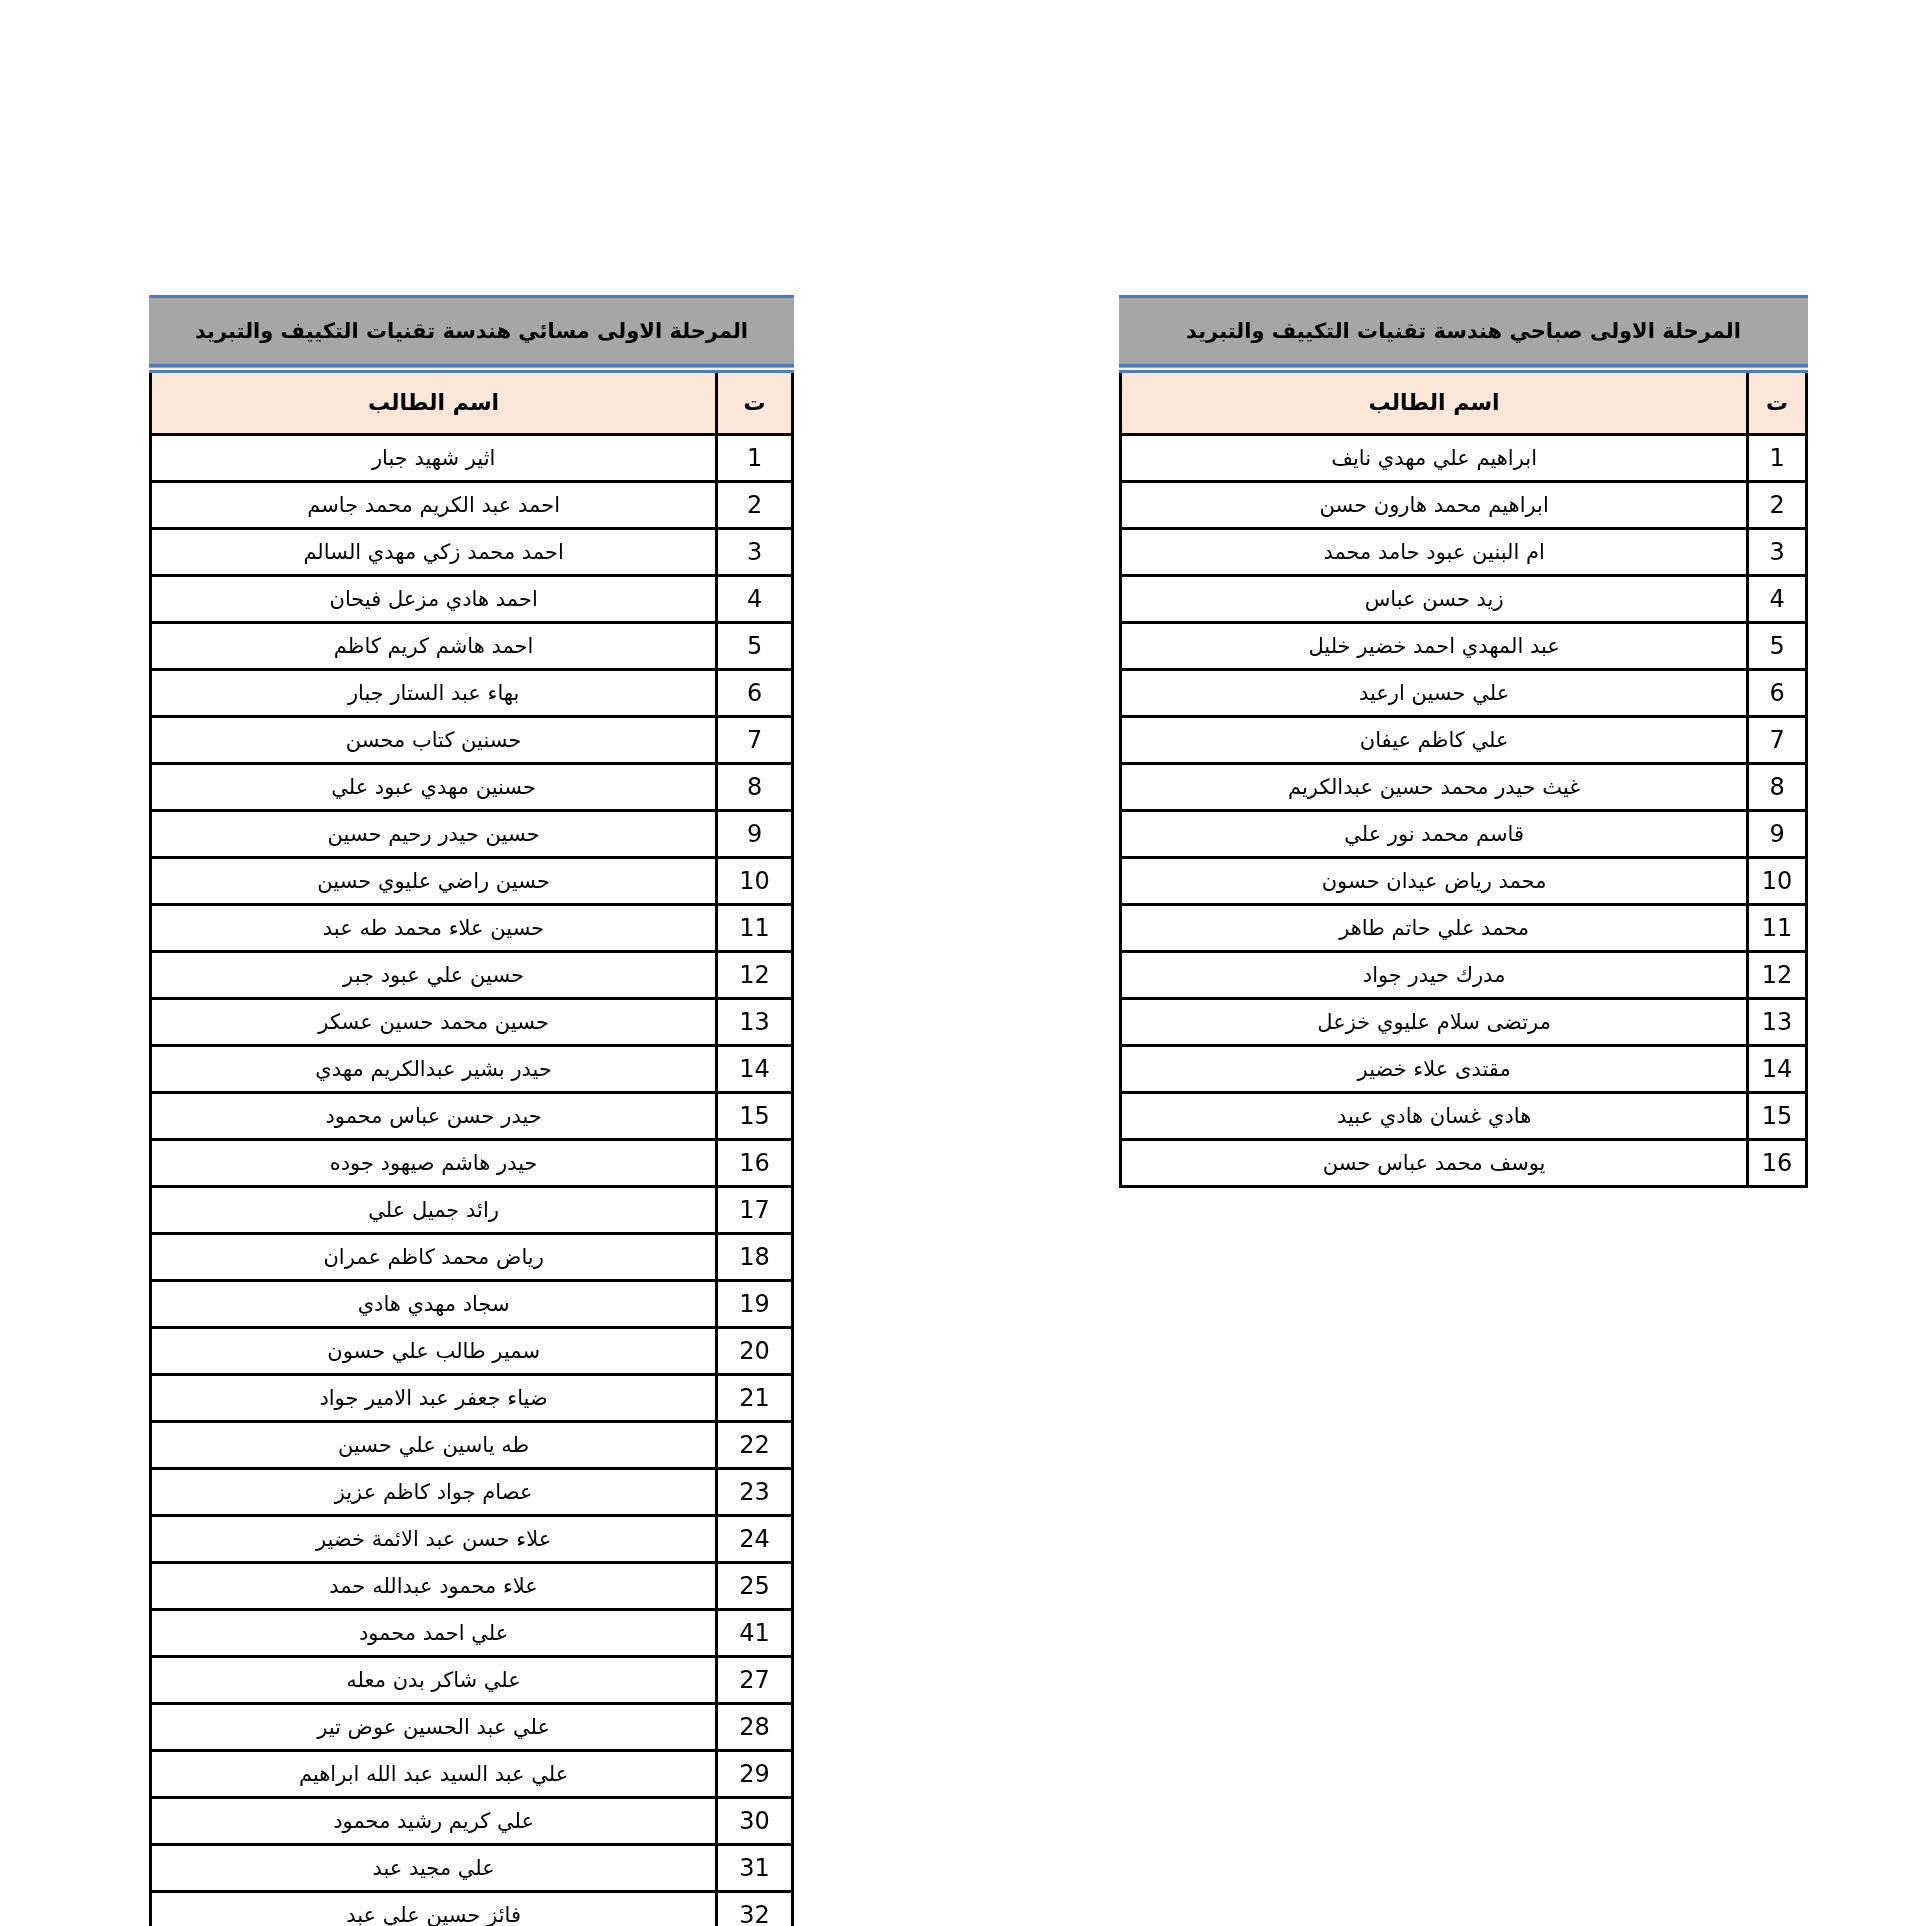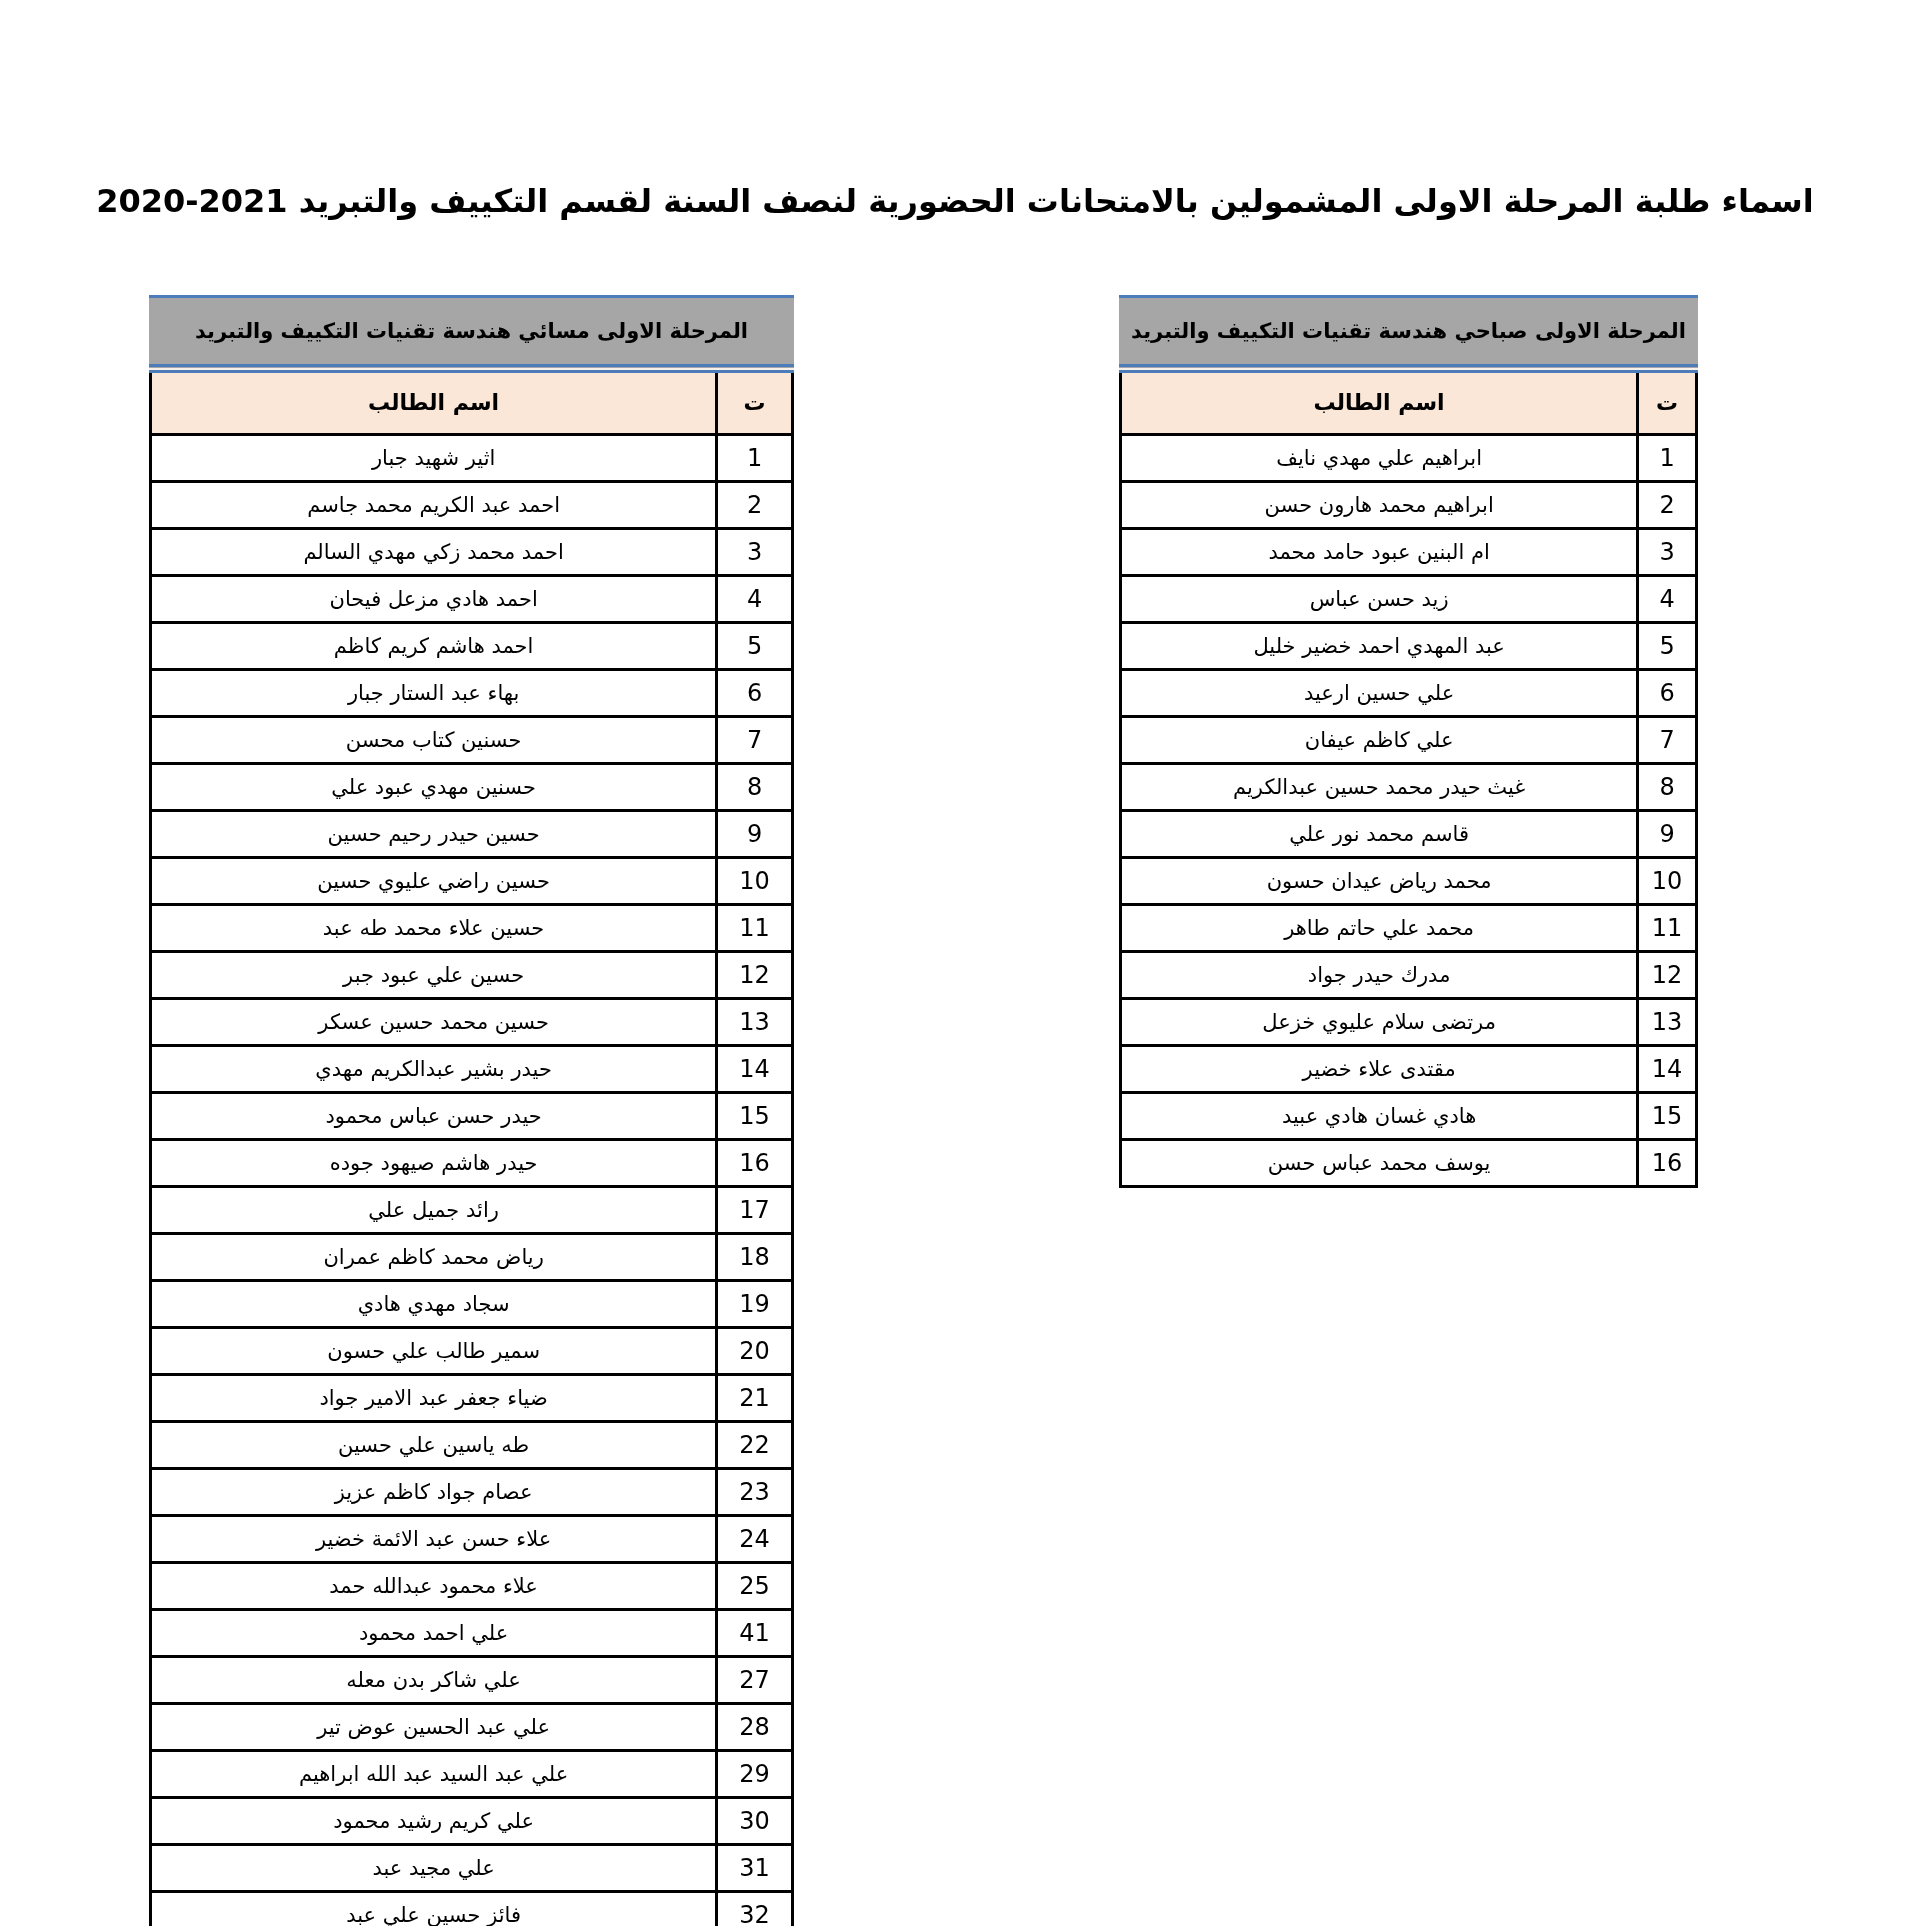--- a/index.html
+++ b/index.html
@@ -17,21 +17,21 @@
     margin:0;
     text-align:center;
     direction:rtl;
     font-size:32px;
     font-weight:bold;
     line-height:1.3;
     white-space:nowrap;
   }
   .tbl { position:absolute; top:295px; }
   .tbl-evening { left:149px;  width:645px; }
-  .tbl-morning { left:1119px; width:579px; }
+  .tbl-morning { left:1119px; width:689px; }
 
   .accent-top { height:3.1px; background:var(--accent_blue, #4d7cba); }
   .band {
     height:66px;
     background:var(--band_gray, #a6a6a6);
     display:flex; align-items:center; justify-content:center;
     direction:rtl;
     font-size:21px; font-weight:bold;
     white-space:nowrap; overflow:hidden;text-align:center;
   }
@@ -62,21 +62,20 @@
   tbody td { height:44px; font-size:21px; background:#ffffff; }
   td.col-idx { font-size:24px; padding:0; }
   .tbl-evening .col-idx { width:65px; }
   .tbl-morning .col-idx { width:48px; }
 </style>
 </head>
 <body>
 
 <div class="page">
 
-  <h1 class="title">اسماء طلبة المرحلة الاولى المشمولين بالامتحانات الحضورية لنصف السنة لقسم التكييف والتبريد 2021-2020</h1>
 
   <section class="tbl tbl-evening">
     <div class="accent-top"></div>
     <div class="band">المرحلة الاولى مسائي هندسة تقنيات التكييف والتبريد</div>
     <div class="sep-blue"></div>
     <div class="sep-gray"></div>
     <div class="sep-white"></div>
     <div class="sep-blue"></div>
     <table>
       <thead>

